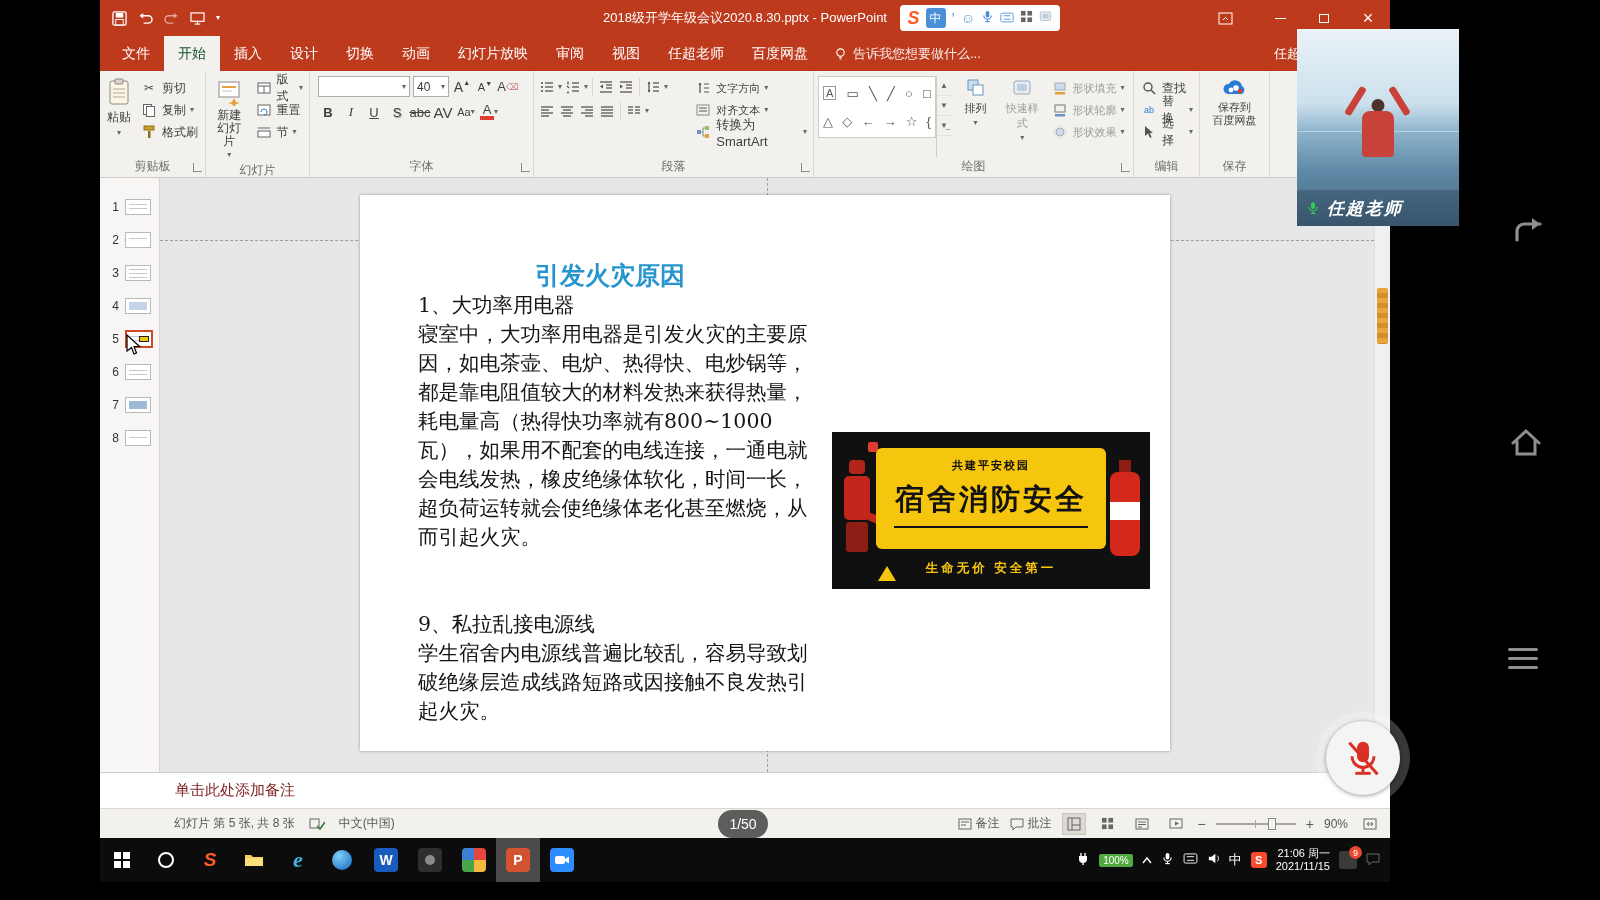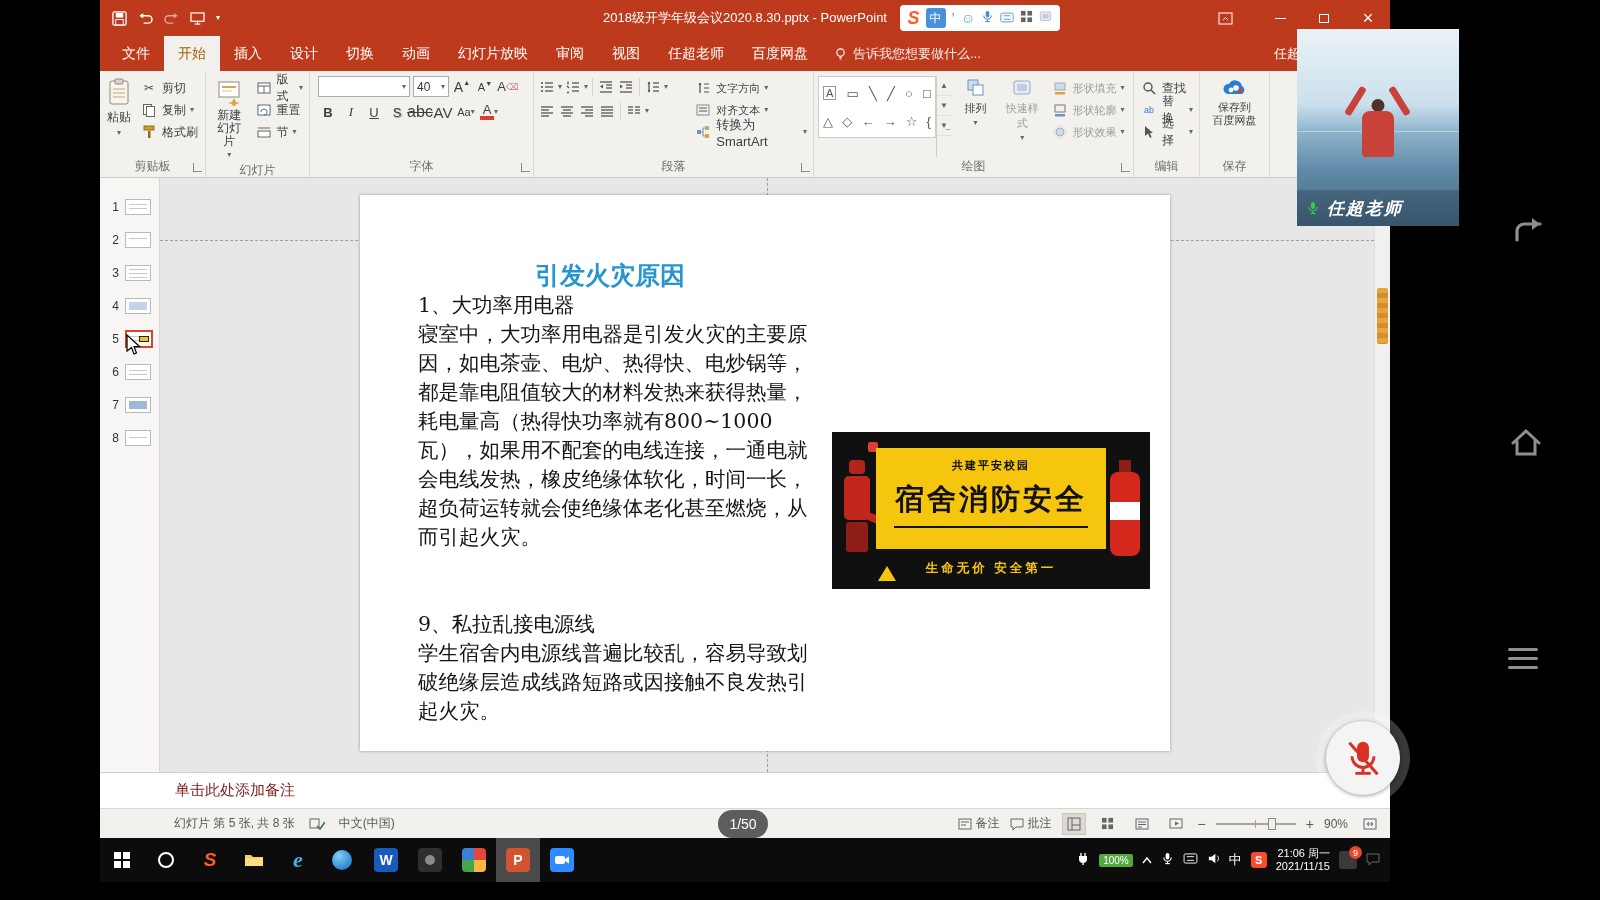--- a/index.html
+++ b/index.html
@@ -19,21 +19,21 @@
   .ime-g { color:#4A90D9; font-size:14px; line-height:20px; }
   .win-ctrls { position:absolute; right:0; top:0; height:36px; display:flex; align-items:stretch; }
   .win-btn { width:44px; display:flex; align-items:center; justify-content:center; font-size:15px; }
   .ribbon-opt { width:38px; display:flex; align-items:center; justify-content:center; margin-right:14px; }
   .min-glyph { width:11px; height:1px; background:#fff; }
   .max-glyph { width:10px; height:9px; border:1px solid #fff; }
 
   
   .tabrow { position:absolute; left:0; top:36px; right:0; height:35px; background:#BE3A1D; display:flex; align-items:stretch; color:#fff; padding-left:8px; font-size:14px; }
   .tab { display:flex; align-items:center; padding:0 14px; }
-  .tab.active { background:#F3F1EE; color:#a16207; }
+  .tab.active { background:#F3F1EE; color:#14532d; }
   .tellme { display:flex; align-items:center; gap:6px; padding:0 12px; color:rgba(255,255,255,.9); font-size:13px; }
   .account { margin-left:auto; display:flex; align-items:center; padding-right:90px; font-size:13px; }
 
   
   .ribbon { position:absolute; left:0; top:71px; right:0; height:107px; background:#F3F1EE; border-bottom:1px solid #CFCCC8; display:flex; }
   .rgroup { position:relative; border-right:1px solid #DDDAD6; display:flex; flex-direction:column; flex:none; }
   .rbody { flex:1; display:flex; padding:5px 4px 0 4px; gap:4px; }
   .rlabel { height:20px; font-size:12px; color:#6E6E6E; text-align:center; line-height:18px; }
   .launcher { position:absolute; right:3px; bottom:5px; width:9px; height:9px; border-left:1px solid #8a8a8a; border-bottom:1px solid #8a8a8a; }
   .bigbtn { display:flex; flex-direction:column; align-items:center; justify-content:flex-start; gap:3px; font-size:12px; color:#3F3F3F; padding:2px 3px; text-align:center; }
@@ -70,21 +70,21 @@
   .guide-v { position:absolute; left:607px; top:0; bottom:0; width:0; border-left:1px dashed #9F9F9F; pointer-events:none; }
   .guide-h { position:absolute; top:62px; left:0; right:16px; height:0; border-top:1px dashed #9F9F9F; pointer-events:none; }
 
   .slide-title { position:absolute; left:40px; top:64px; width:420px; text-align:center; font-size:25px; font-weight:bold; color:#2795CE; font-family:"DejaVu Serif","Liberation Serif",serif; }
   .slide-body { position:absolute; left:58px; width:402px; font-size:20.5px; line-height:29px; color:#141414; font-family:"DejaVu Serif","Liberation Serif",serif; white-space:pre-line; }
   .body1 { top:96px; }
   .body2 { top:415px; }
 
   
   .poster { position:absolute; left:472px; top:237px; width:318px; height:157px; background:#101010; overflow:hidden; }
-  .poster-panel { position:absolute; left:44px; right:44px; top:16px; bottom:40px; background:#F6C50D; border-radius:0; }
+  .poster-panel { position:absolute; left:44px; right:44px; top:16px; bottom:40px; background:#F6C50D; border-radius:6px; }
   .poster-top { position:absolute; left:0; right:0; top:10px; text-align:center; font-size:11px; font-weight:bold; color:#111; letter-spacing:2px; }
   .poster-main { position:absolute; left:0; right:0; top:32px; text-align:center; font-size:29px; font-weight:900; color:#111; letter-spacing:3px; }
   .poster-line { position:absolute; left:18px; right:18px; top:78px; height:2px; background:#111; }
   .poster-bottom { position:absolute; left:0; right:0; bottom:12px; text-align:center; font-size:12.5px; font-weight:bold; color:#F6C50D; letter-spacing:3px; }
   .fireman { position:absolute; left:8px; top:22px; width:36px; height:110px; }
   .fm-head { position:absolute; left:9px; top:6px; width:16px; height:14px; background:#B3241B; border-radius:4px; }
   .fm-body { position:absolute; left:4px; top:22px; width:26px; height:44px; background:#C3271C; border-radius:5px; }
   .fm-arm { position:absolute; left:22px; top:60px; width:22px; height:8px; background:#C3271C; transform:rotate(22deg); }
   .fm-leg { position:absolute; left:6px; top:68px; width:22px; height:30px; background:#8E1D15; border-radius:3px; }
   .fm-alarm { position:absolute; left:28px; top:-12px; width:10px; height:10px; background:#E03C31; border-radius:2px; }
@@ -620,21 +620,21 @@
             <span class="fmtbtn">
                 <span>A</span>
                 <span style="font-size:9px;color:#C77">⌫</span>
               </span>
           </div>
           <div class="fontrow">
             <span class="fmtbtn" style="font-weight:bold">B</span>
             <span class="fmtbtn" style="font-style:italic; font-family:'Liberation Serif',serif">I</span>
             <span class="fmtbtn" style="text-decoration:underline">U</span>
             <span class="fmtbtn" style="text-shadow:1px 1px 1px #999">S</span>
-            <span class="fmtbtn" style="font-size:16px; text-decoration:line-through">abc</span>
+            <span class="fmtbtn" style="font-size:13px; text-decoration:line-through">abc</span>
             <span class="fmtbtn" style="font-size:15px">AV</span>
             <span class="fmtbtn" style="font-size:11px">
                 <span>Aa</span>
                 <span class="caret">▾</span>
               </span>
             <span class="fmtbtn">
                 <span style="display:flex;flex-direction:column;align-items:center">
                   <span style="line-height:12px">A</span>
                   <span class="swatch"></span>
                 </span>

